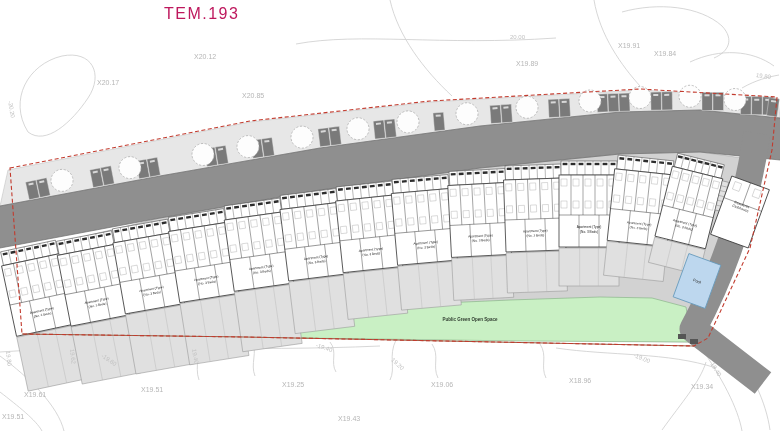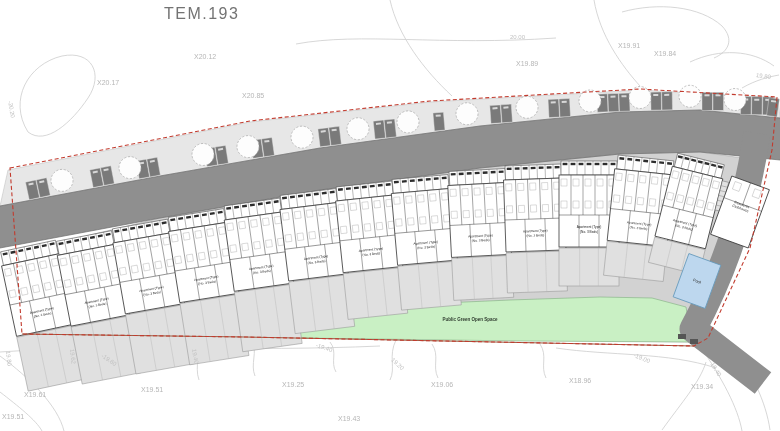--- a/index.html
+++ b/index.html
@@ -1,21 +1,21 @@
 <!DOCTYPE html>
 <html><head>
 <meta charset="utf-8">
 <style>
   html,body{margin:0;padding:0;background:#fff;}
   #stage{position:relative;width:780px;height:431px;background:#ffffff;overflow:hidden;
          font-family:"Liberation Sans",sans-serif;}
   #plan-svg{position:absolute;left:0;top:0;}
   #labels{position:absolute;left:0;top:0;width:780px;height:431px;pointer-events:none;}
   .title{position:absolute;left:164px;top:5px;font-size:16px;letter-spacing:1.5px;
-         color:#737373;font-weight:400;}
+         color:#be185d;font-weight:400;}
   .spot{position:absolute;font-size:7px;color:#b6b6b6;white-space:nowrap;}
   .clabel{position:absolute;font-size:6px;color:#c2c2c2;white-space:nowrap;transform-origin:left center;}
   .green-label{position:absolute;left:470px;top:317px;transform:translateX(-50%);
          font-size:4.5px;font-weight:bold;color:#2f3b2f;white-space:nowrap;}
   .pool-label{position:absolute;left:697px;top:281px;transform:translate(-50%,-50%) rotate(20deg);
          font-size:4px;color:#333;}
   .club-label{position:absolute;left:741px;top:207px;transform:translate(-50%,-50%) rotate(20deg);
          font-size:3.6px;color:#333;text-align:center;line-height:4.4px;}
   .club-label span{display:block;}
 </style>

